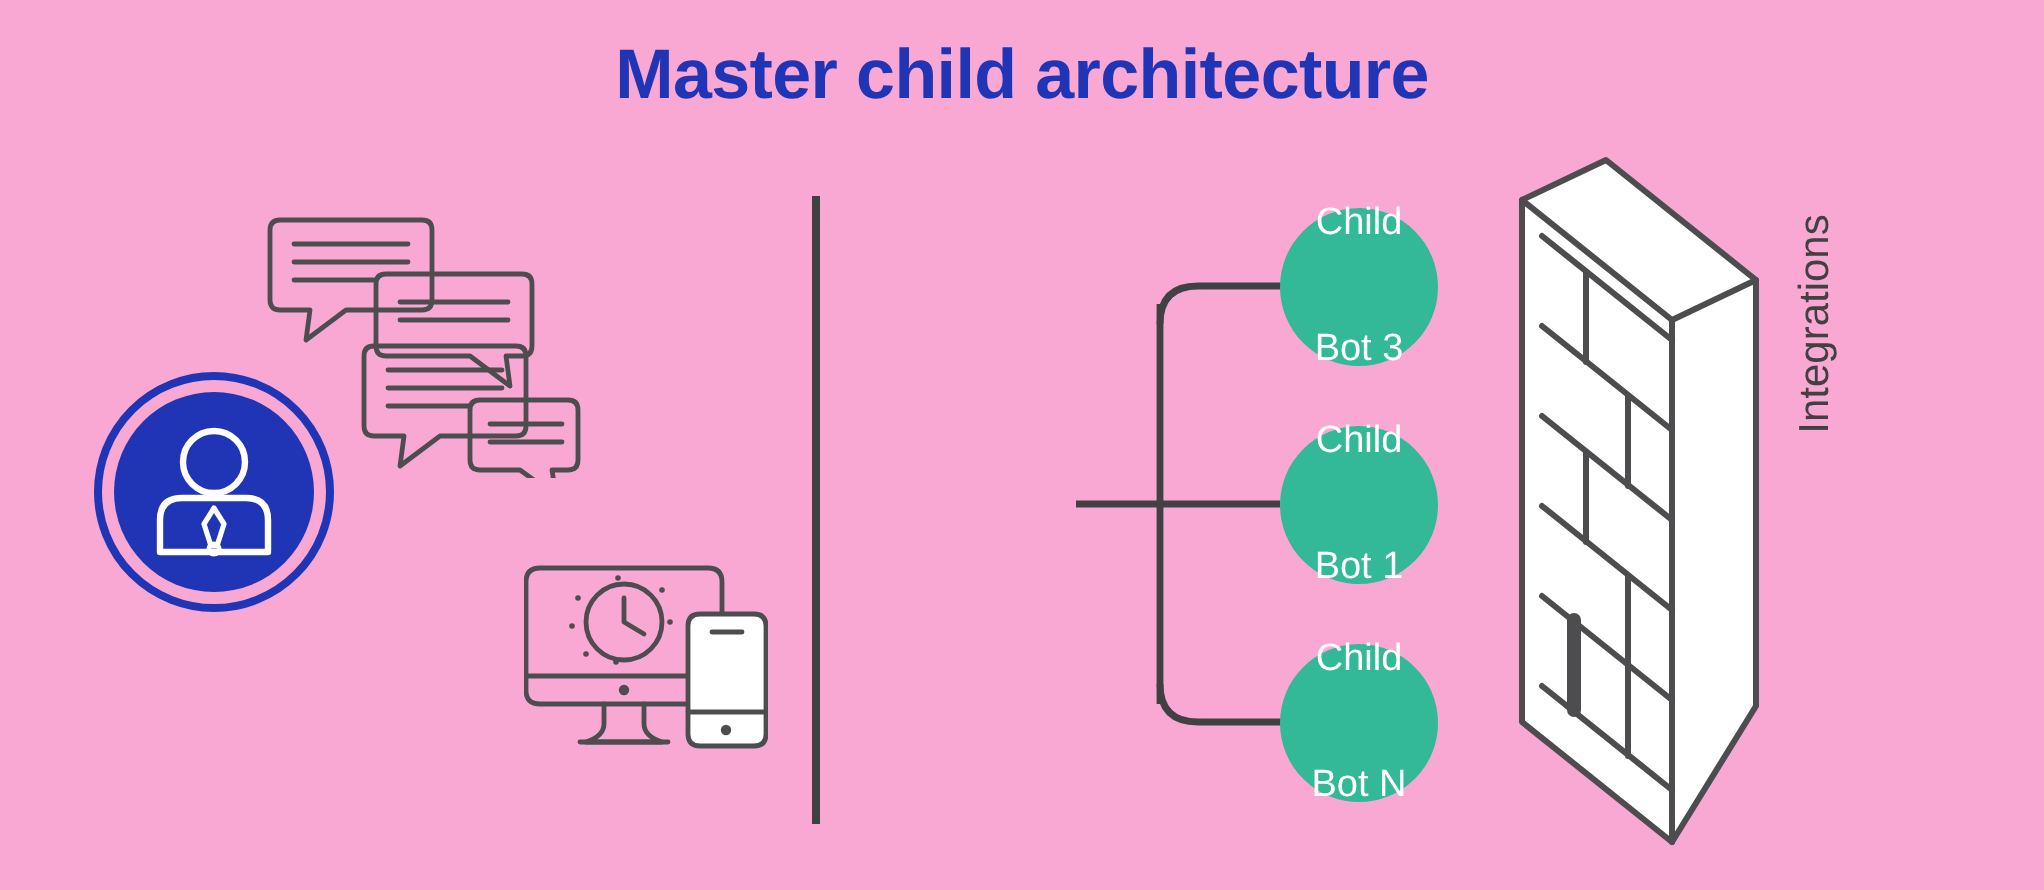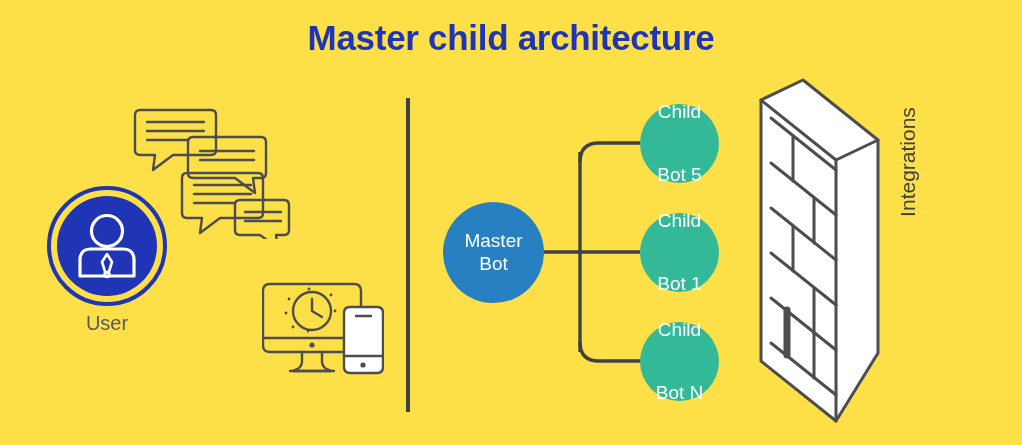--- a/index.html
+++ b/index.html
@@ -7,21 +7,21 @@
     padding: 0;
     background: #ffffff;
   }
   body {
     font-family: "Liberation Sans", sans-serif;
   }
   #stage {
     position: relative;
     width: 1022px;
     height: 445px;
-    background: #fde047;
+    background: #f9a8d4;
     overflow: hidden;
   }
 
   
   .title {
     position: absolute;
     left: 0;
     top: 18px;
     width: 100%;
     text-align: center;
@@ -152,21 +152,20 @@
   <div class="user-icon-wrap">
     <svg width="120" height="120" viewBox="0 0 120 120" xmlns="http://www.w3.org/2000/svg">
       <circle cx="60" cy="60" r="58" fill="none" stroke="#1F35B5" stroke-width="4"></circle>
       <circle cx="60" cy="60" r="50" fill="#1F35B5"></circle>
       <circle cx="60" cy="45" r="15.5" fill="none" stroke="#FFFFFF" stroke-width="3.2"></circle>
       <path d="M33 90 L33 74 Q33 63 44 63 L76 63 Q87 63 87 74 L87 90 Z" fill="none" stroke="#FFFFFF" stroke-width="3.2" stroke-linejoin="round"></path>
       <path d="M60 68 L65 76 L61.5 87 L58.5 87 L55 76 Z" fill="none" stroke="#FFFFFF" stroke-width="2.6" stroke-linejoin="round"></path>
       <circle cx="60" cy="88.5" r="2.6" fill="none" stroke="#FFFFFF" stroke-width="2.4"></circle>
     </svg>
   </div>
-  <div class="user-label">User</div>
 
   <div class="chat-bubbles">
     <svg width="160" height="135" viewBox="0 0 160 135" xmlns="http://www.w3.org/2000/svg" fill="none" stroke="#4D4D4F" stroke-width="2.4" stroke-linejoin="round" stroke-linecap="round">
 
       <path d="M9 6 L80 6 Q85 6 85 11 L85 46 Q85 51 80 51 L42 51 L22 66 L24 51 L9 51 Q4 51 4 46 L4 11 Q4 6 9 6 Z"></path>
       <line x1="16" y1="18" x2="73" y2="18"></line>
       <line x1="16" y1="27" x2="73" y2="27"></line>
       <line x1="16" y1="36" x2="57" y2="36"></line>
 
       <path d="M62 33 L130 33 Q135 33 135 38 L135 69 Q135 74 130 74 L122 74 L124 89 L104 74 L62 74 Q57 74 57 69 L57 38 Q57 33 62 33 Z"></path>
@@ -220,28 +219,24 @@
 
       <line x1="106" y1="162" x2="208" y2="162"></line>
 
       <line x1="148" y1="62" x2="148" y2="262"></line>
 
       <path d="M148 72 Q148 53 167 53 L210 53"></path>
 
       <path d="M148 252 Q148 271 167 271 L210 271"></path>
     </svg>
 
-    <div class="node node-master">
-      <span>Master</span>
-      <span>Bot</span>
-    </div>
 
     <div class="node node-child child-1">
       <span>Child</span>
-      <span>Bot 5</span>
+      <span>Bot 3</span>
     </div>
 
     <div class="node node-child child-2">
       <span>Child</span>
       <span>Bot 1</span>
     </div>
 
     <div class="node node-child child-n">
       <span>Child</span>
       <span>Bot N</span>

